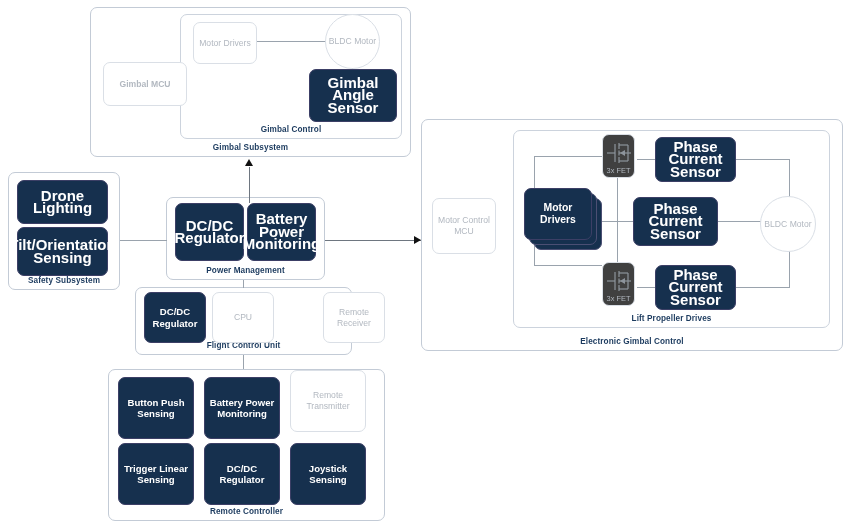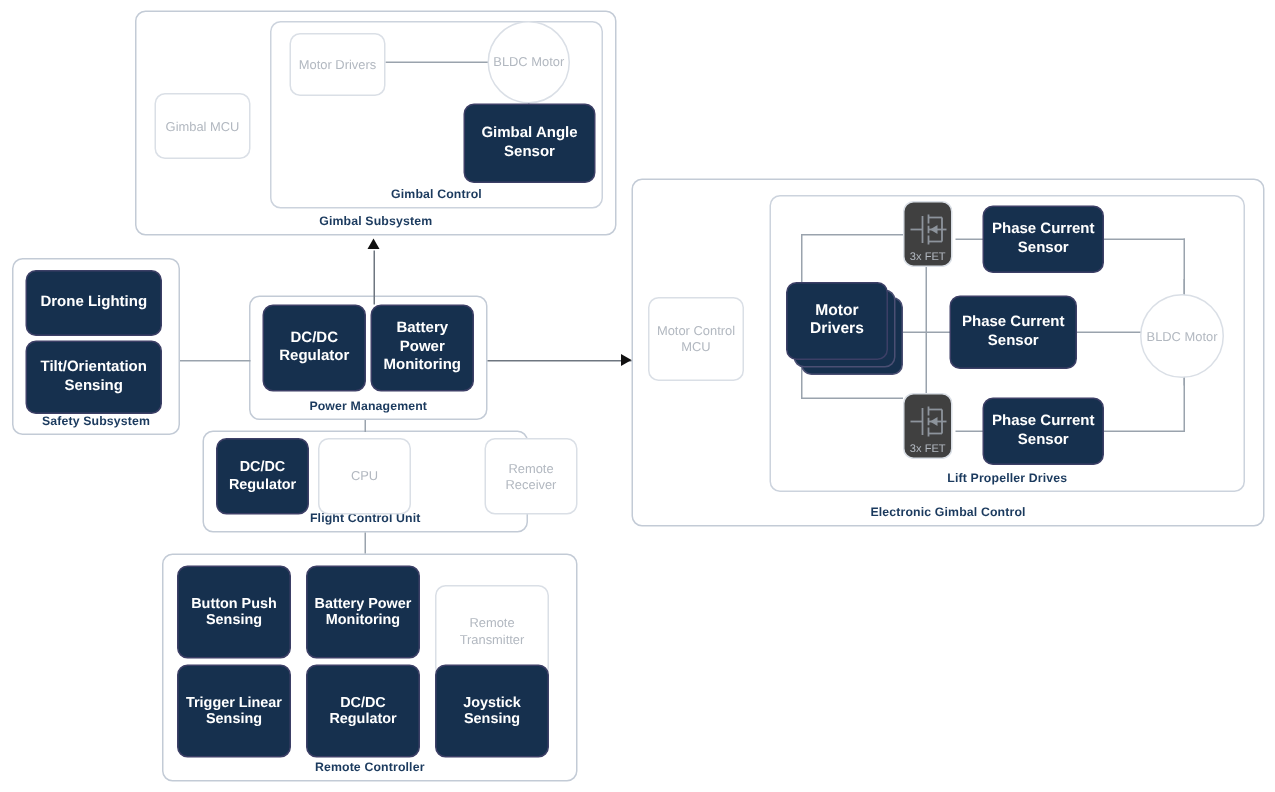--- a/index.html
+++ b/index.html
@@ -39,21 +39,21 @@
   }
 
   
   .block{
     position:absolute;
     box-sizing:border-box;
     background:#16304e;
     border:1px solid #3c3f66;
     border-radius:7px;
     color:#ffffff;
-    font-size:10px;
+    font-size:15px;
     font-weight:bold;
     line-height:12.4px;
     display:flex;
     align-items:center;
     justify-content:center;
     text-align:center;
     padding:2px 3px;
     z-index:6;
   }
   .block.small{font-size:9.6px;line-height:11.4px;}
@@ -146,21 +146,21 @@
 </style>
 </head>
 <body>
 
 <div id="canvas">
 
   <div class="group" style="left:90px;top:7px;width:321px;height:150px;">
     <div class="group-label">Gimbal Subsystem</div>
   </div>
 
-  <div class="ghost" style="left:103px;top:62px;width:64px;height:44px;">Gimbal MCU</div>
+  <div class="ghost" style="left:103px;top:62px;width:84px;height:44px;font-weight:bold;">Gimbal MCU</div>
 
   <div class="group inner" style="left:180px;top:14px;width:222px;height:125px;">
     <div class="group-label">Gimbal Control</div>
   </div>
 
   <div class="wire h" style="left:257px;top:41px;width:70px;"></div>
 
   <div class="wire v" style="left:352px;top:58px;height:15px;"></div>
 
   <div class="ghost" style="left:193px;top:22px;width:64px;height:42px;">Motor Drivers</div>
@@ -202,21 +202,21 @@
   <div class="ghost" style="left:279px;top:292px;width:62px;height:51px;margin-left:44px;">Remote Receiver</div>
 
   <div class="wire v" style="left:243px;top:355px;height:14px;"></div>
 
   <div class="group" style="left:108px;top:369px;width:277px;height:152px;">
     <div class="group-label">Remote Controller</div>
   </div>
 
   <div class="block small" style="left:118px;top:377px;width:76px;height:62px;">Button Push Sensing</div>
   <div class="block small" style="left:204px;top:377px;width:76px;height:62px;">Battery Power Monitoring</div>
-  <div class="ghost" style="left:290px;top:390px;width:76px;height:62px;">Remote Transmitter</div>
+  <div class="ghost" style="left:290px;top:370px;width:76px;height:62px;">Remote Transmitter</div>
 
   <div class="block small" style="left:118px;top:443px;width:76px;height:62px;">Trigger Linear Sensing</div>
   <div class="block small" style="left:204px;top:443px;width:76px;height:62px;">DC/DC Regulator</div>
   <div class="block small" style="left:290px;top:443px;width:76px;height:62px;">Joystick Sensing</div>
 
   <div class="group" style="left:421px;top:119px;width:422px;height:232px;">
     <div class="group-label">Electronic Gimbal Control</div>
   </div>
 
   <div class="ghost" style="left:432px;top:198px;width:64px;height:56px;">Motor Control MCU</div>

